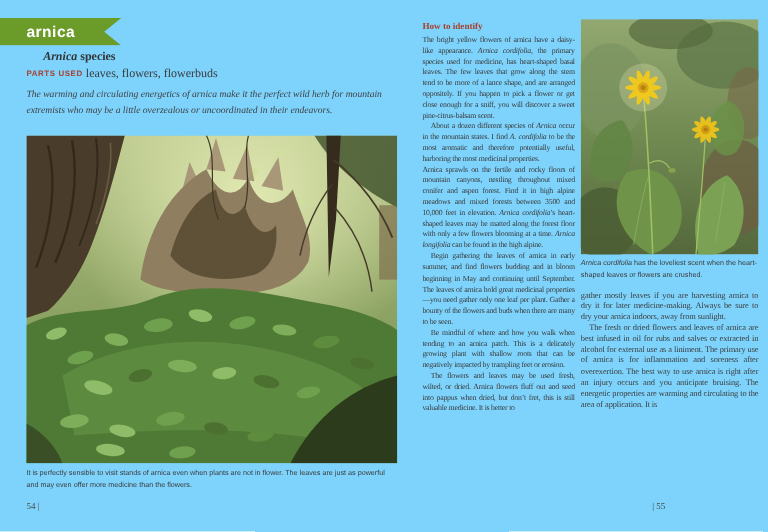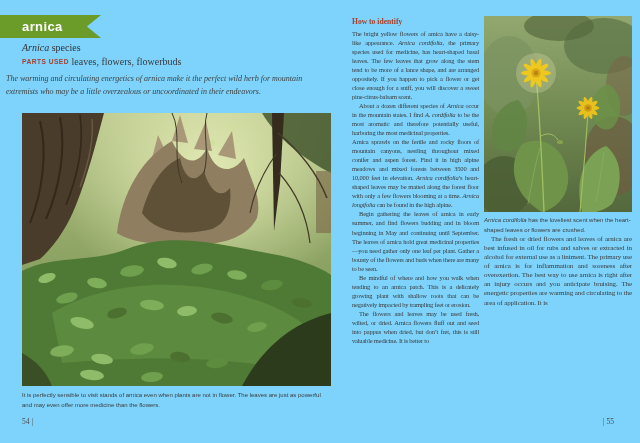--- a/index.html
+++ b/index.html
@@ -5,26 +5,26 @@
   html,body{margin:0;padding:0;background:#ffffff;}
   .spread{position:relative;width:640px;height:443px;background:#7dd3fc;overflow:hidden;
           font-family:"Liberation Serif",serif;color:#3a3a3a;}
 
   
   .banner{position:absolute;left:0;top:15px;width:101px;height:23px;background:#6b9b28;
           clip-path:polygon(0 0,100% 0,86% 50%,100% 100%,0 100%);
           display:flex;align-items:center;padding-left:22px;box-sizing:border-box;}
   .banner span{color:#fff;font-family:"Liberation Sans",sans-serif;font-size:13px;
           font-weight:700;letter-spacing:.4px;}
-  .species-line{position:absolute;left:22px;top:42px;font-size:10px;font-weight:400;color:#333;}
+  .species-line{position:absolute;left:36px;top:42px;font-size:10px;font-weight:700;color:#333;}
   .species-line em{font-style:italic;}
   .parts-line{position:absolute;left:22px;top:55.5px;font-size:10px;color:#3a3a3a;}
   .parts-label{color:#a8402c;font-family:"Liberation Sans",sans-serif;font-size:6.6px;
           font-weight:700;letter-spacing:.5px;vertical-align:1px;}
-  .intro{position:absolute;left:6px;top:72px;width:310px;font-style:italic;font-size:8px;
+  .intro{position:absolute;left:22px;top:72px;width:310px;font-style:italic;font-size:8px;
           line-height:13px;color:#3f3f3f;margin:0;}
   .photo-left{position:absolute;left:22px;top:113px;width:309px;height:273px;margin:0;}
   .caption-left{position:absolute;left:22px;top:391px;width:308px;margin:0;
           font-family:"Liberation Sans",sans-serif;font-size:6px;line-height:9.6px;color:#3c3c3c;}
   .pagenum-left{position:absolute;left:22px;top:417px;font-size:7.5px;color:#4a4a4a;}
 
   
   .col1{position:absolute;left:352px;top:17px;width:127px;}
   .col2{position:absolute;left:484px;top:16px;width:148px;}
   .col1 h3,.col2 h3{font-size:7.6px;font-weight:700;color:#a8402c;margin:0 0 2.5px 0;}
@@ -32,21 +32,21 @@
   .col1 p.body{margin:0;font-size:6.5px;line-height:9.05px;text-align:justify;
           letter-spacing:-.2px;color:#3b3b3b;}
   .col2 p.body{margin:0;font-size:7px;line-height:9.05px;text-align:justify;
           letter-spacing:-.1px;color:#3b3b3b;}
   p.ind{text-indent:7px;}
   p.cont{margin-top:7px !important;}
   .photo-right{width:148px;height:196px;margin:0;}
   .caption-right{margin:4px 0 0 0;font-family:"Liberation Sans",sans-serif;font-size:6px;
           line-height:9.6px;color:#3c3c3c;}
   .col2 h3.med{margin-top:7px;}
-  .pagenum-right{position:absolute;left:484px;top:417px;width:130px;text-align:right;
+  .pagenum-right{position:absolute;left:484px;top:417px;width:130px;text-align:center;
           font-size:7.5px;color:#4a4a4a;}
   em{font-style:italic;}
   figure svg{display:block;}
 </style>
 </head>
 <body>
 
 <div class="spread">
 
   <section>
@@ -188,19 +188,20 @@
             <ellipse cx="104" cy="92" rx="11.5" ry="2.8" fill="#e7c01d" transform="rotate(36 104 92)"></ellipse>
             <ellipse cx="104" cy="92" rx="11.5" ry="2.8" fill="#e7c01d" transform="rotate(72 104 92)"></ellipse>
             <ellipse cx="104" cy="92" rx="11.5" ry="2.8" fill="#e7c01d" transform="rotate(108 104 92)"></ellipse>
             <ellipse cx="104" cy="92" rx="11.5" ry="2.8" fill="#e7c01d" transform="rotate(144 104 92)"></ellipse>
             <circle cx="104" cy="92" r="3.8" fill="#cf9d17"></circle>
               <circle cx="104" cy="92" r="1.8" fill="#b27f0e"></circle>
           </g>
         </svg>
       </figure>
       <p class="caption-right"><em>Arnica cordifolia</em> has the loveliest scent when the heart-shaped leaves or flowers are crushed.</p>
+      <p class="body cont">gather mostly leaves if you are harvesting arnica to dry it for later medicine-making. Always be sure to dry your arnica indoors, away from sunlight.</p>
       <p class="body ind">The fresh or dried flowers and leaves of arnica are best infused in oil for rubs and salves or extracted in alcohol for external use as a liniment. The primary use of arnica is for inflammation and soreness after overexertion. The best way to use arnica is right after an injury occurs and you anticipate bruising. The energetic properties are warming and circulating to the area of application. It is</p>
     </div>
 
     <div class="pagenum-right">|  55</div>
   </section>
 
 </div>
 
 </body></html>

